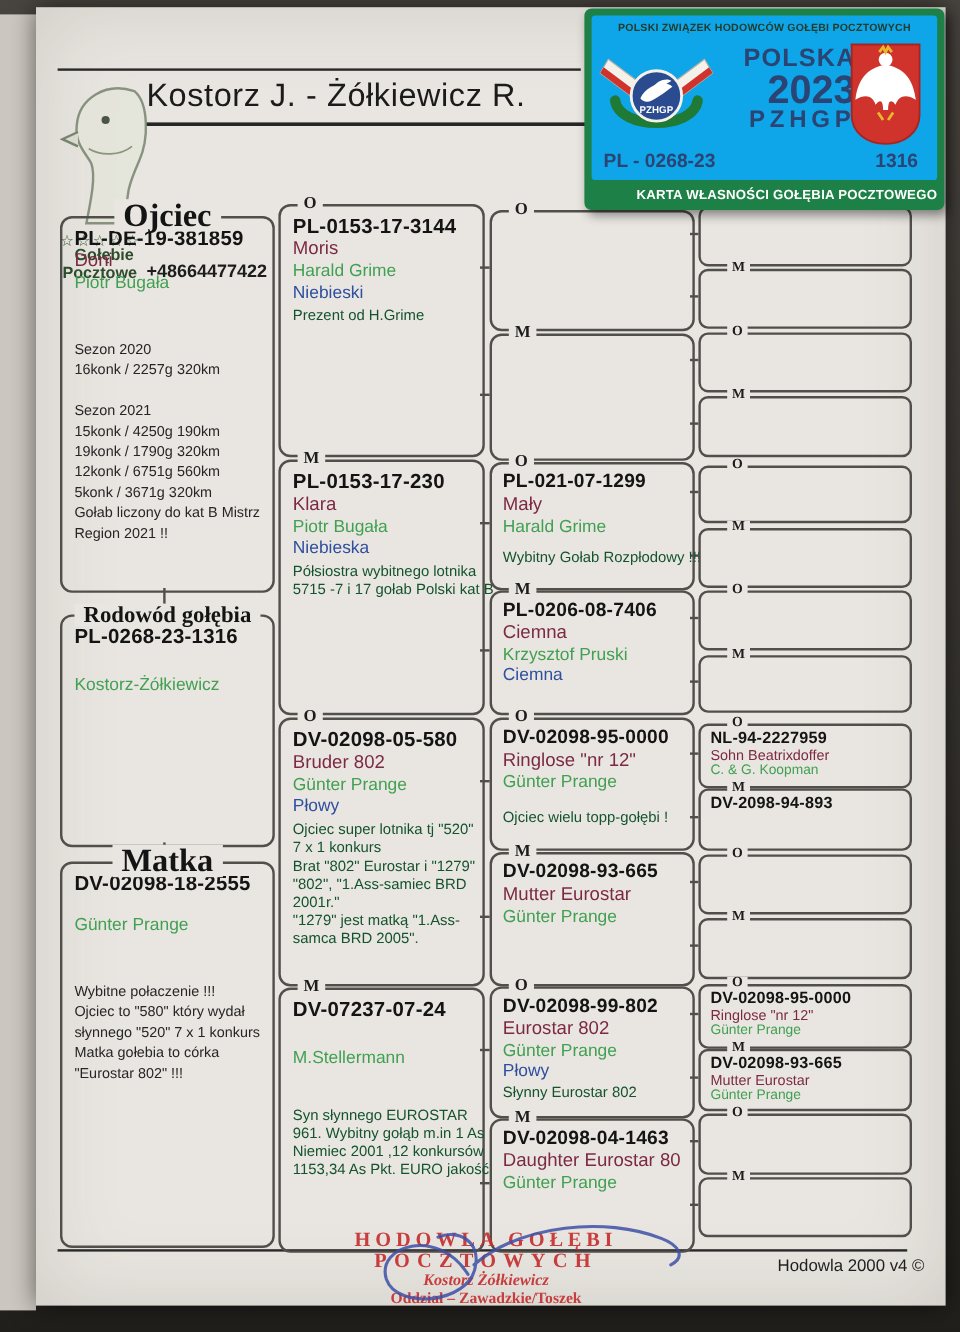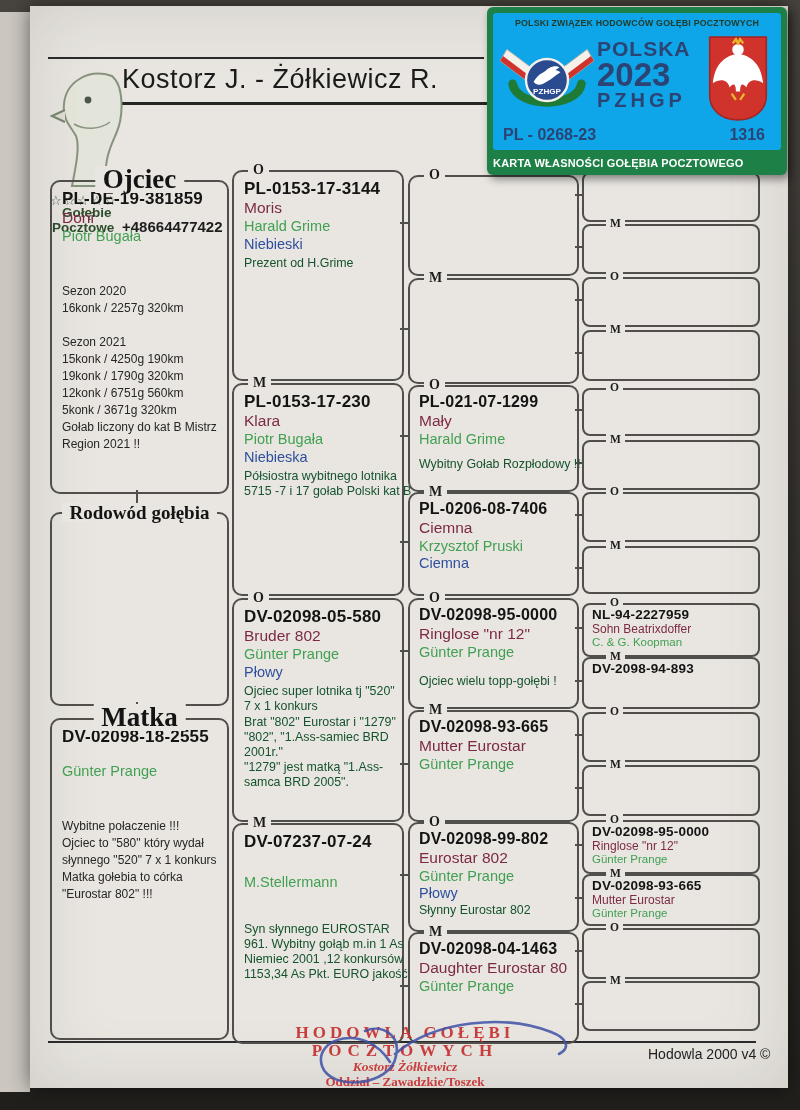--- a/index.html
+++ b/index.html
@@ -22,26 +22,26 @@
   .stars{position:absolute;left:50px;top:193px;font-size:13px;color:#3c5c3c;letter-spacing:2px}
   .brand{position:absolute;font-weight:bold;font-size:13.5px;color:#2c4c2c;line-height:1}
   .phone{position:absolute;left:122px;top:218px;font-size:15px;font-weight:bold;color:#1d1d1d}
   
   .badge{
     position:absolute;left:487px;top:7px;width:288px;background:#1d8046;border-radius:6px;
     padding:6px 6px 0 6px;box-shadow:3px 4px 9px rgba(0,0,0,.45);z-index:6;
   }
   .badge-inner{background:#0ea5e9;border-radius:3px;height:137px;position:relative}
   .badge-top{font-size:8.8px;font-weight:bold;color:#223c2c;text-align:center;padding-top:5px;letter-spacing:.2px}
-  .badge-center{position:absolute;left:104px;top:25px;width:104px;text-align:left;color:#2c4473}
+  .badge-center{position:absolute;left:116px;top:25px;width:104px;text-align:right;color:#2c4473}
   .b-country{font-size:21px;font-weight:bold;letter-spacing:1px;line-height:1}
   .b-year{font-size:33px;font-weight:bold;line-height:.95}
   .b-org{font-size:20px;font-weight:bold;letter-spacing:4px;line-height:1}
   .b-reg{position:absolute;top:113px;font-size:16px;font-weight:bold;color:#2c4473}
-  .badge-bottom{color:#fff;font-weight:bold;font-size:11px;text-align:left;padding:7px 0 6px;letter-spacing:.2px;white-space:nowrap}
+  .badge-bottom{color:#fff;font-weight:bold;font-size:11px;text-align:right;padding:7px 0 6px;letter-spacing:.2px;white-space:nowrap}
   
   .bx{position:absolute;border:2px solid #514f4b;border-radius:10px;z-index:2}
   .bx-s{border-radius:8px}
   .mk{
     position:absolute;top:-9px;left:14px;background:#e9e6e1;padding:0 5px;line-height:1;
     font-family:"Liberation Serif",serif;font-weight:bold;font-size:14px;color:#1d1d1d;
   }
   .mk-s{top:-8px;left:22px;font-size:11.5px;padding:0 4px}
   .hdr{
     position:absolute;left:50%;transform:translateX(-50%);background:#e9e6e1;padding:0 8px;line-height:1;
@@ -149,20 +149,25 @@
     <div class="nt-lg">19konk / 1790g 320km</div>
     <div class="nt-lg">12konk / 6751g 560km</div>
     <div class="nt-lg">5konk / 3671g 320km</div>
     <div class="nt-lg">Gołab liczony do kat B Mistrz</div>
     <div class="nt-lg">Region 2021 !!</div>
   </div>
 </div>
 
 <div class="bx" style="left:50px;top:512px;width:175px;height:190px">
   <span class="hdr hdr-mid">Rodowód gołębia</span>
+  <div class="in">
+    <div class="ring">PL-0268-23-1316</div>
+    <div style="height:22px"></div>
+    <div class="fan">Kostorz-Żółkiewicz</div>
+  </div>
 </div>
 
 <div class="bx" style="left:50px;top:718px;width:175px;height:318px">
   <span class="hdr hdr-big">Matka</span>
   <div class="in">
     <div class="ring">DV-02098-18-2555</div>
     <div style="height:16px"></div>
     <div class="fan">Günter Prange</div>
     <div style="height:38px"></div>
     <div class="nt-lg">Wybitne połaczenie !!!</div>

